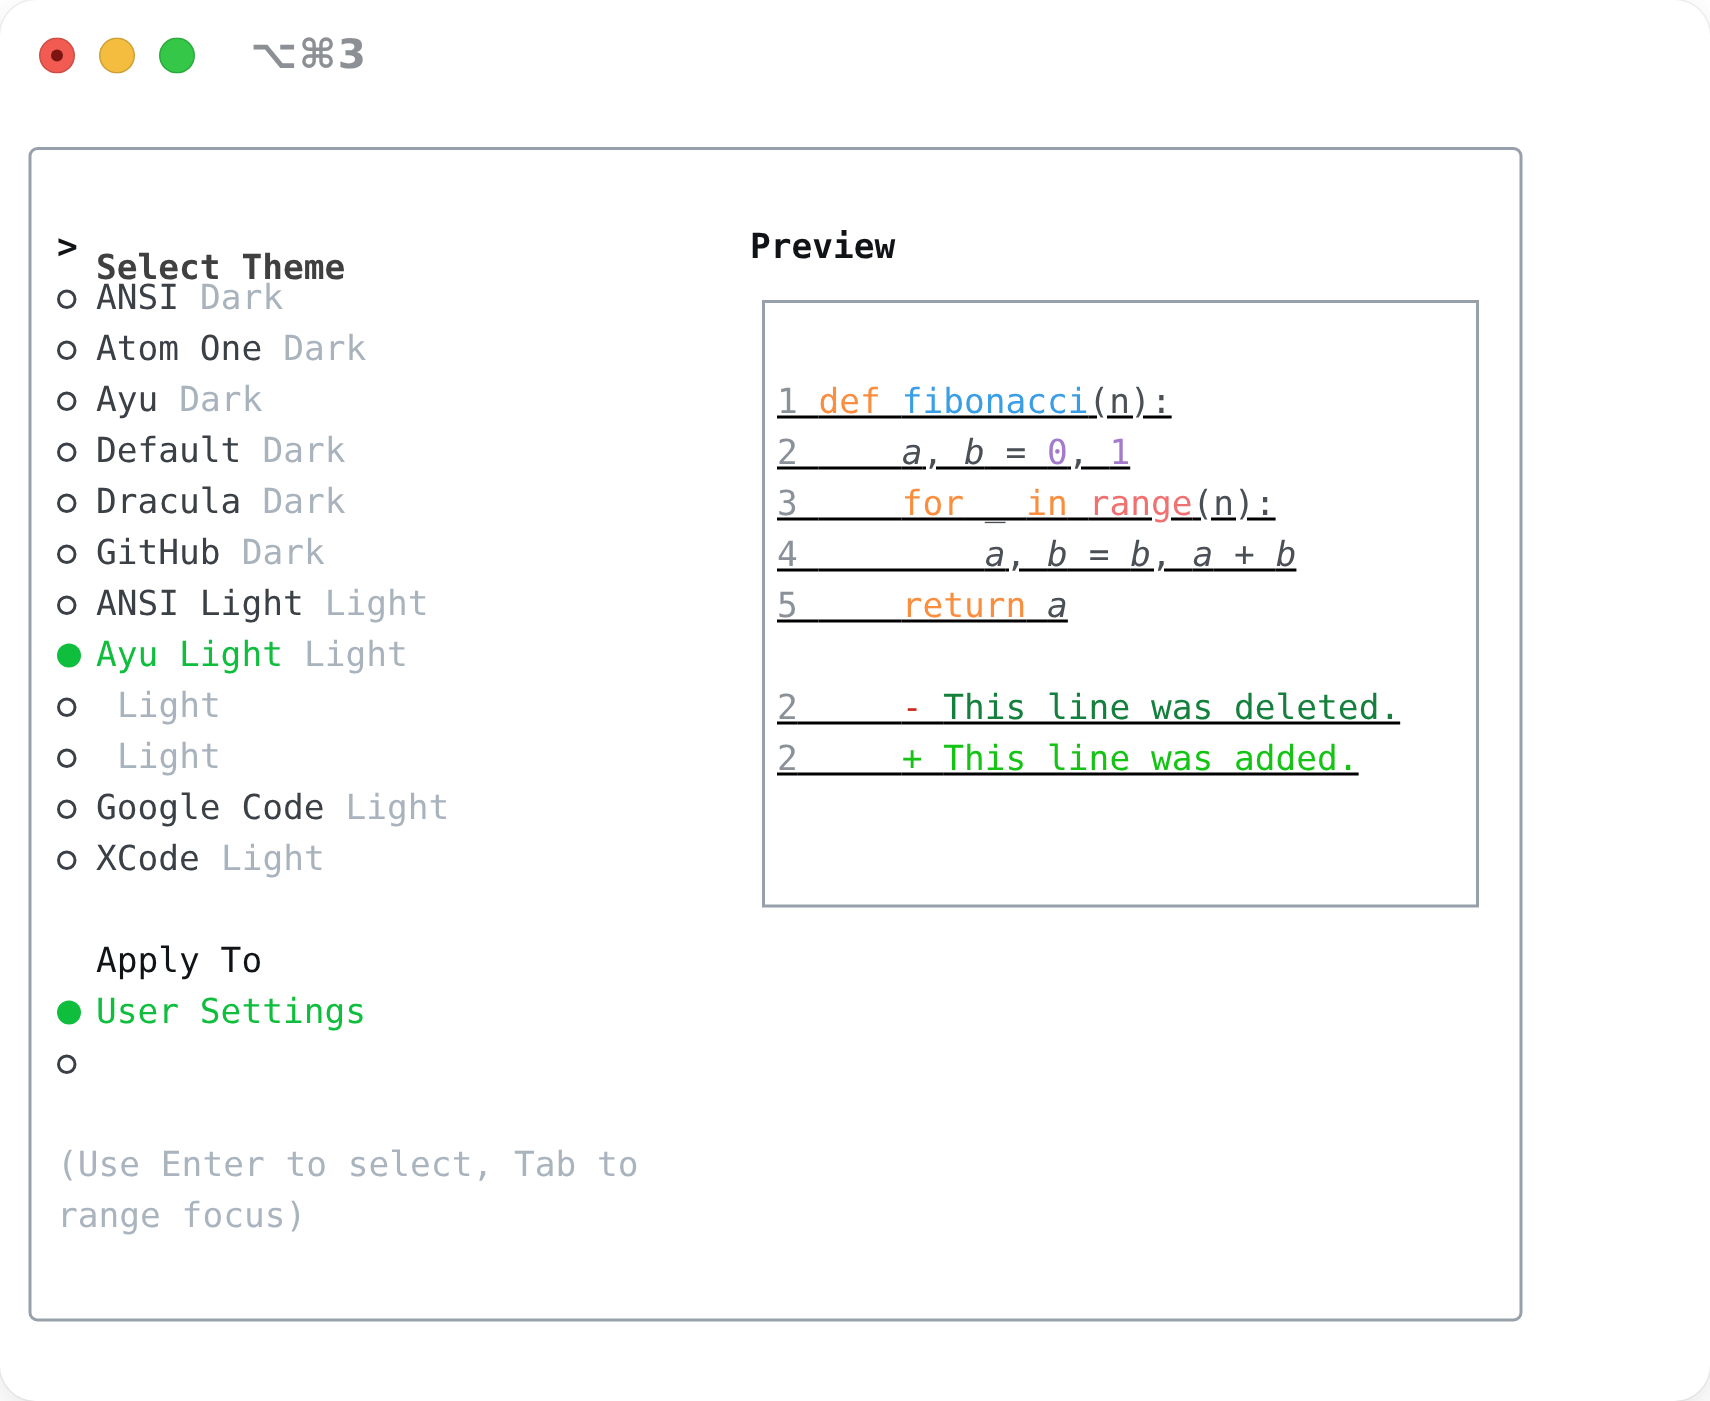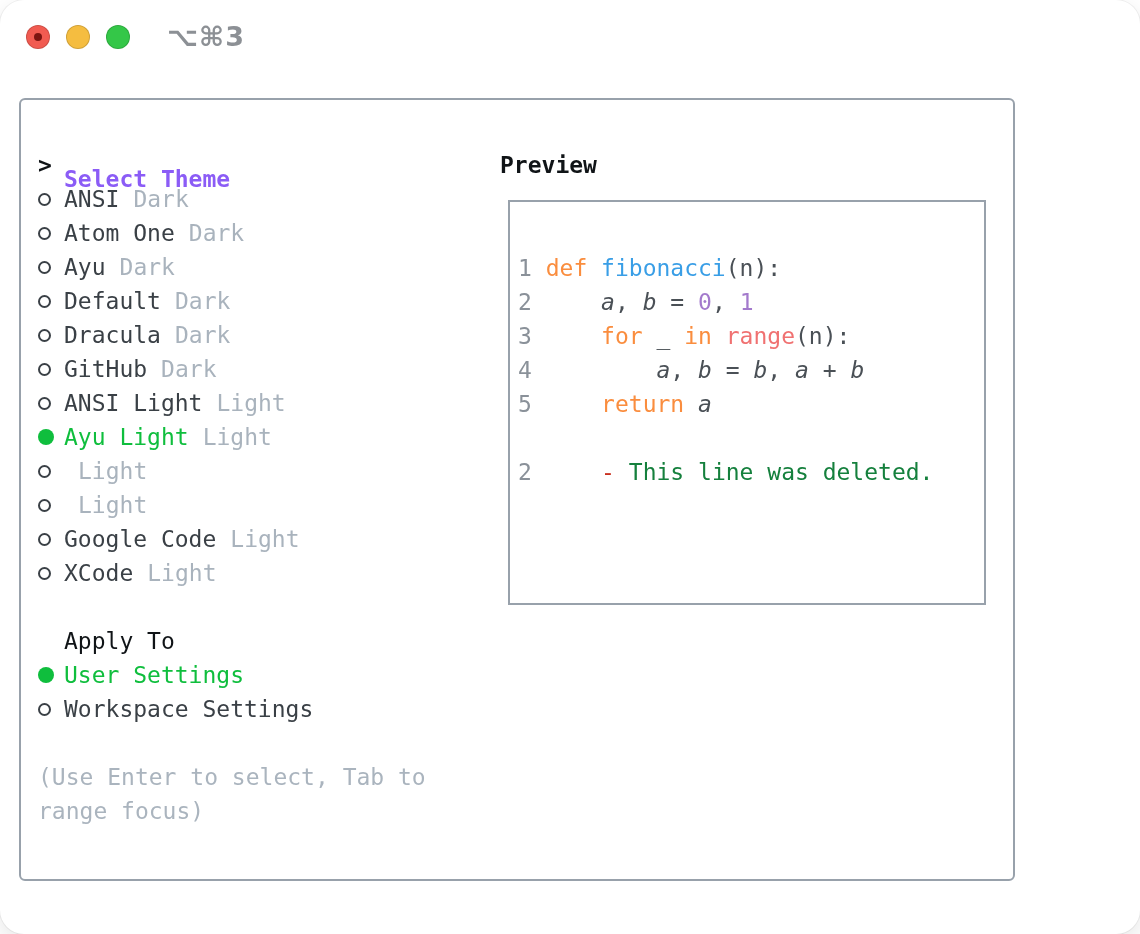--- a/index.html
+++ b/index.html
@@ -26,34 +26,34 @@
   .panel{
     position:absolute;left:19px;top:98px;width:996px;height:783px;
     border:2px solid var(--border);border-radius:6px;background:#ffffff;
   }
   .left-col{position:absolute;left:17px;top:48px;width:440px;font-size:23px;}
   .row{display:flex;align-items:center;height:34px;white-space:pre;}
   .marker{width:26px;display:flex;align-items:center;flex:0 0 26px;}
   .dot-hollow{width:13px;height:13px;border:2px solid #3a4046;border-radius:50%;}
   .dot-filled{width:16px;height:16px;border-radius:50%;background:var(--selection-green);}
   .prompt{color:#101417;font-weight:bold;}
-  .hdr{color:#8b5cf6;font-weight:bold;margin-top:28px;}
+  .hdr{color:#404040;font-weight:bold;margin-top:28px;}
   .hdr2{color:#101417;}
   .label{color:var(--item-text);}
   .label.sel{color:var(--selection-green);}
   .tag{color:var(--tag-text);margin-left:14px;}
   .spacer{height:34px;}
   .help-line{height:34px;line-height:34px;color:var(--help-text);white-space:pre;}
   
   .right-col{position:absolute;left:479px;top:48px;width:500px;font-size:23px;}
   .preview-hdr{height:34px;line-height:34px;color:#101417;font-weight:bold;}
   .preview-box{
     margin-top:18px;margin-left:8px;width:478px;height:405px;
     border:2px solid var(--border);background:#ffffff;
-    padding:49px 0 0 8px;overflow:hidden;
+    padding:49px 0 0 8px;overflow:hidden;text-decoration:underline;
   }
   .code-line{height:34px;line-height:34px;white-space:pre;font-size:23px;}
   .seg-va{font-style:italic;}
 </style>
 </head>
 <body>
 
 <div class="window">
   <div class="titlebar">
     <div class="light red">
@@ -84,35 +84,36 @@
           <div class="row"><span class="marker"><span class="dot-hollow"></span></span><span class="label">Google Code</span><span class="tag">Light</span></div>
           <div class="row"><span class="marker"><span class="dot-hollow"></span></span><span class="label">XCode</span><span class="tag">Light</span></div>
         </div>
       <div class="spacer"></div>
       <div class="row">
         <span class="marker"></span>
         <span class="hdr2">Apply To</span>
       </div>
       <div id="apply-options">
           <div class="row"><span class="marker"><span class="dot-filled"></span></span><span class="label sel">User Settings</span></div>
-          <div class="row"><span class="marker"><span class="dot-hollow"></span></span><span class="label">Workspace Settings</span></div>
+          <div class="row"><span class="marker"><span class="dot-hollow"></span></span></div>
         </div>
       <div class="spacer"></div>
       <div id="help-text">
           <div class="help-line">(Use Enter to select, Tab to</div>
           <div class="help-line">range focus)</div>
         </div>
     </div>
 
     <div class="right-col">
       <div class="preview-hdr">Preview</div>
       <div class="preview-box" id="preview-box">
           <div class="code-line"><span style="color: rgb(138, 145, 153);">1 </span><span style="color: rgb(250, 141, 62);">def </span><span style="color: rgb(57, 158, 230);">fibonacci</span><span style="color: rgb(74, 80, 86);">(n):</span></div>
           <div class="code-line"><span style="color: rgb(138, 145, 153);">2 </span><span style="color: rgb(74, 80, 86);">    </span><span class="seg-va" style="color: rgb(74, 80, 86);">a</span><span style="color: rgb(74, 80, 86);">, </span><span class="seg-va" style="color: rgb(74, 80, 86);">b</span><span style="color: rgb(74, 80, 86);"> = </span><span style="color: rgb(163, 122, 204);">0</span><span style="color: rgb(74, 80, 86);">, </span><span style="color: rgb(163, 122, 204);">1</span></div>
           <div class="code-line"><span style="color: rgb(138, 145, 153);">3 </span><span style="color: rgb(74, 80, 86);">    </span><span style="color: rgb(250, 141, 62);">for</span><span style="color: rgb(74, 80, 86);"> _ </span><span style="color: rgb(250, 141, 62);">in</span><span style="color: rgb(74, 80, 86);"> </span><span style="color: rgb(240, 113, 113);">range</span><span style="color: rgb(74, 80, 86);">(n):</span></div>
           <div class="code-line"><span style="color: rgb(138, 145, 153);">4 </span><span style="color: rgb(74, 80, 86);">        </span><span class="seg-va" style="color: rgb(74, 80, 86);">a</span><span style="color: rgb(74, 80, 86);">, </span><span class="seg-va" style="color: rgb(74, 80, 86);">b</span><span style="color: rgb(74, 80, 86);"> = </span><span class="seg-va" style="color: rgb(74, 80, 86);">b</span><span style="color: rgb(74, 80, 86);">, </span><span class="seg-va" style="color: rgb(74, 80, 86);">a</span><span style="color: rgb(74, 80, 86);"> + </span><span class="seg-va" style="color: rgb(74, 80, 86);">b</span></div>
           <div class="code-line"><span style="color: rgb(138, 145, 153);">5 </span><span style="color: rgb(74, 80, 86);">    </span><span style="color: rgb(250, 141, 62);">return</span><span style="color: rgb(74, 80, 86);"> </span><span class="seg-va" style="color: rgb(74, 80, 86);">a</span></div>
           <div class="code-line"></div>
           <div class="code-line"><span style="color: rgb(138, 145, 153);">2</span><span style="color: rgb(74, 80, 86);">     </span><span style="color: rgb(201, 48, 31);">- </span><span style="color: #15803d;">This line was deleted.</span></div>
+          <div class="code-line"><span style="color: rgb(138, 145, 153);">2</span><span style="color: rgb(74, 80, 86);">     </span><span style="color: rgb(21, 195, 21);">+ </span><span style="color: rgb(21, 195, 21);">This line was added.</span></div>
         </div>
     </div>
   </div>
 </div>
 
 </body></html>

